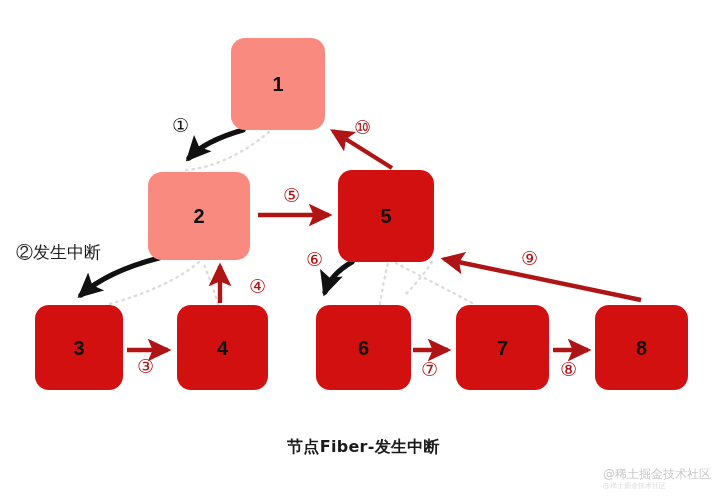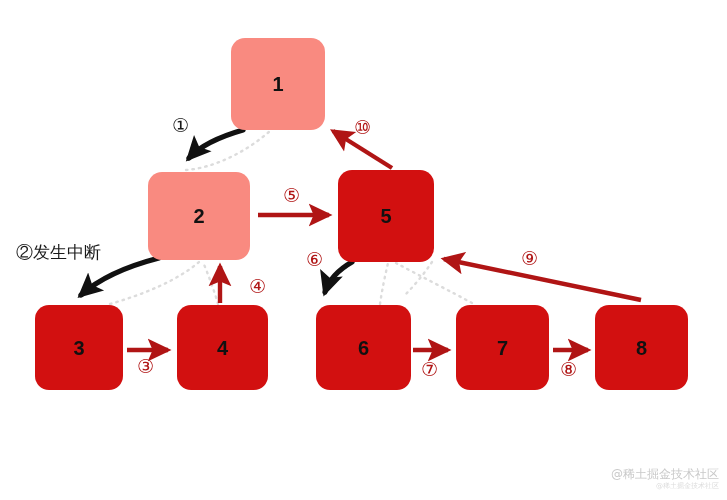--- a/index.html
+++ b/index.html
@@ -73,23 +73,22 @@
     text-align: center;
     font-family: "DejaVu Sans", "Liberation Sans", sans-serif;
     font-size: 16px;
     font-weight: bold;
     color: #1a1a1a;
     letter-spacing: 0.3px;
     user-select: none;
   }
   #watermark {
     position: absolute;
-    right: 8px;
+    right: 16px;
     bottom: 10px;
-    text-align: right;
     user-select: none;
   }
   #watermark .wm-main {
     font-family: "DejaVu Sans", "Liberation Sans", sans-serif;
     font-size: 12px;
     color: #c9c9c9;
     line-height: 1.15;
     display: block;
   }
   #watermark .wm-sub {
@@ -186,19 +185,20 @@
   <span class="step-badge badge-red" style="left:306px; top:250px;">⑥</span>
 
   <span class="step-badge badge-red" style="left:421px; top:360px;">⑦</span>
 
   <span class="step-badge badge-red" style="left:560px; top:360px;">⑧</span>
 
   <span class="step-badge badge-red" style="left:521px; top:249px;">⑨</span>
 
   <span class="step-badge badge-red" style="left:354px; top:118px;">⑩</span>
 
+  <div id="caption-text">节点Fiber-发生中断</div>
 
   <div id="watermark">
     <span class="wm-main">@稀土掘金技术社区</span>
     <span class="wm-sub">@稀土掘金技术社区</span>
   </div>
 
 </div>
 
 </body></html>

